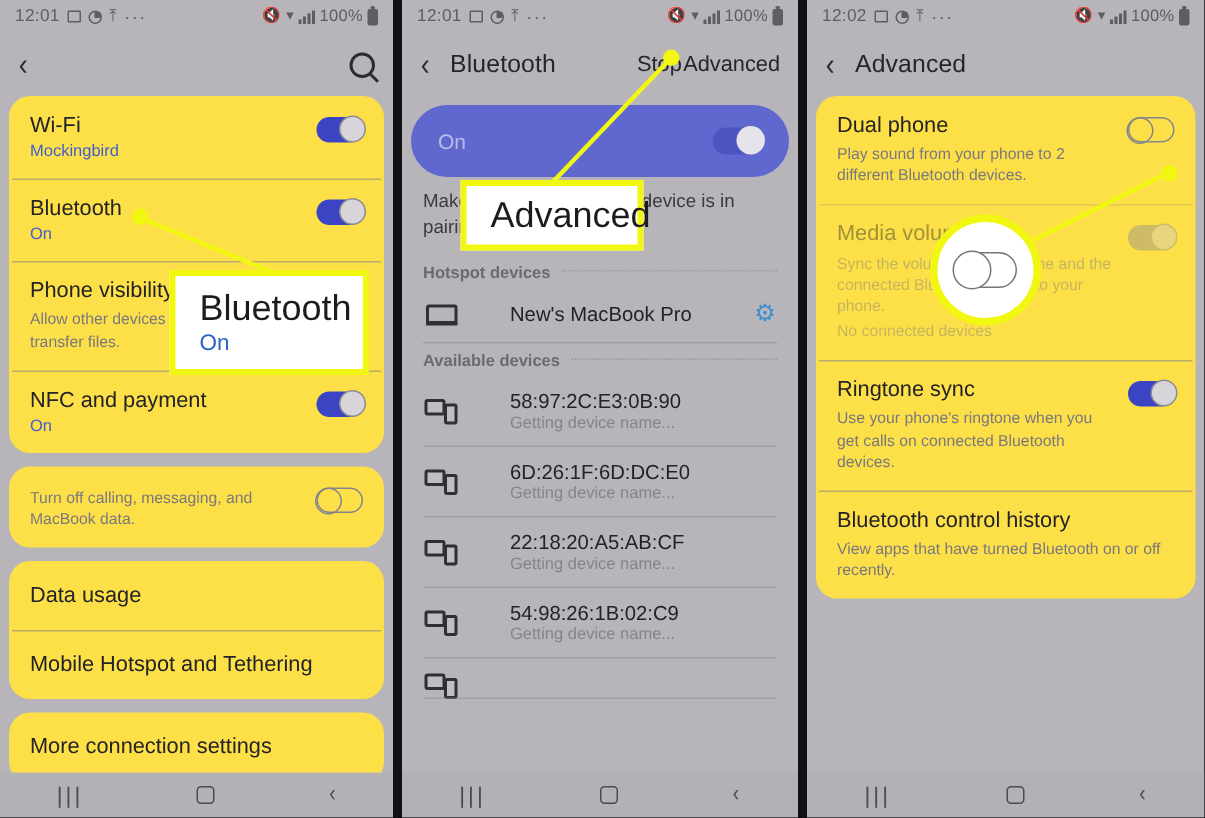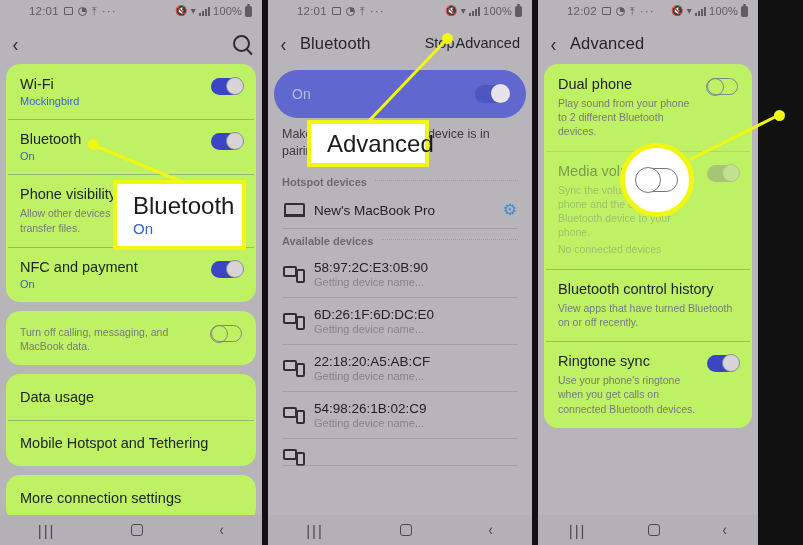--- a/index.html
+++ b/index.html
@@ -13,28 +13,27 @@
 
   .panel {
     position: relative;
     height: 545px;
     background: #b7b5b9;
     overflow: hidden;
   }
   #panel1 { width: 262px; }
   .gap { width: 6px; height: 545px; background: #111113; }
   #panel2 { width: 264px; }
-  #panel3 { width: 220px; }
+  #panel3 { width: 265px; }
 
   
   .statusbar {
     height: 22px; display: flex; align-items: center;
     padding: 0 10px; font-size: 11.5px; color: #5d5d62;
     letter-spacing: .2px;
-    margin-left: 19px;
   }
   .sb-left { display: flex; align-items: center; gap: 5px; }
   .sb-right { margin-left: auto; display: flex; align-items: center; gap: 3px; font-size: 11px; }
   .sb-ico { display:inline-block; color:#5d5d62; font-size: 10px; line-height: 1; }
   .sb-sq { width: 9px; height: 8px; border: 1.4px solid #5d5d62; border-radius: 1px; display:inline-block; }
   .sb-circ { width: 9px; height: 9px; border: 1.4px solid #5d5d62; border-radius: 50%; display:inline-block; position:relative; }
   .sb-circ:after{content:"";position:absolute;left:50%;top:0;width:4px;height:4.5px;background:#5d5d62;}
   .sb-bolt { font-size: 11px; }
   .sb-dots { letter-spacing: 1px; font-size: 12px; }
   .bars { display:inline-flex; align-items:flex-end; gap:1px; height:9px;}
@@ -61,21 +60,21 @@
   .search-ico {
     margin-left: auto; width: 17px; height: 17px; border: 2px solid #2c2c30;
     border-radius: 50%; position: relative;
   }
   .search-ico:after {
     content: ""; position: absolute; right: -5px; bottom: -3px;
     width: 7px; height: 2px; background: #2c2c30; transform: rotate(45deg);
   }
 
   
-  .card { background: #bef264; border-radius: 14px; margin: 0 6px 9px; overflow: hidden; }
+  .card { background: #fde047; border-radius: 14px; margin: 0 6px 9px; overflow: hidden; }
   .row { padding: 11px 14px 12px; display: flex; align-items: flex-start; position: relative; }
   .row + .row:before {
     content:""; position:absolute; left: 2px; right: 2px; top: 0; height:1px; background: rgba(130,128,134,.55);
   }
   .row-main { flex: 1; min-width: 0; }
   .row-title { font-size: 14.5px; color: #232327; line-height: 1.25; }
   .row-sub { font-size: 11px; color: #3f5fd0; margin-top: 2px; }
   .row-desc { font-size: 10.5px; color: #7a787f; line-height: 1.35; margin-top: 3px; }
   .row.plain { padding: 14px 14px; }
   .row.plain .row-title { font-size: 14.5px; }
@@ -107,21 +106,21 @@
     font-size: 12.5px; color: #3a3a3f; line-height: 1.35;
     padding: 8px 14px 10px; 
   }
 
   
   .sec-head { display: flex; align-items: center; gap: 8px; padding: 6px 14px 4px; }
   .sec-head .txt { font-size: 11px; color: #6c6a71; font-weight: bold; white-space: nowrap; }
   .sec-head .rule { flex: 1; border-bottom: 1.5px dotted #9a989f; margin-bottom: 2px; }
 
   
-  .dev-row { display: flex; align-items: center; padding: 9px 14px 10px; position: relative; gap: 8px; }
+  .dev-row { display: flex; align-items: center; padding: 9px 14px 10px; position: relative; gap: 34px; }
   .dev-row:after { content:""; position:absolute; left:14px; right:14px; bottom:0; height:1px; background: rgba(135,133,139,.45); }
   .dev-ico { width: 24px; flex: 0 0 24px; display:flex; align-items:center; justify-content:center; }
   .laptop { width: 21px; height: 14px; border: 2px solid #2f2f34; border-radius: 2px 2px 0 0; border-bottom-width: 3px; }
   .twodev { position: relative; width: 22px; height: 18px; }
   .twodev .a { position:absolute; left:0; top:1px; width:14px; height:11px; border:2px solid #2f2f34; border-radius:2px; background:#c0bec2;}
   .twodev .b { position:absolute; right:0; bottom:0; width:9px; height:14px; border:2px solid #2f2f34; border-radius:2px; background:#c0bec2;}
   .dev-main { flex: 1; min-width: 0; }
   .dev-name { font-size: 13.5px; color: #232327; }
   .dev-stat { font-size: 11px; color: #86848b; margin-top: 1px; }
   .gear {
@@ -440,33 +439,33 @@
           <div class="row-desc">Sync the volume of your phone and the connected Bluetooth device to your phone.</div>
           <div class="row-desc">No connected devices</div>
         </div>
         <div class="toggle disabled-on">
             <span class="knob"></span>
           </div>
       </div>
 
       <div class="row">
         <div class="row-main">
+          <div class="row-title">Ringtone sync</div>
+          <div class="row-desc">Use your phone's ringtone when you get calls on connected Bluetooth devices.</div>
+        </div>
+        <div class="toggle on">
+            <span class="knob"></span>
+          </div>
+      </div>
+
+      <div class="row">
+        <div class="row-main">
           <div class="row-title">Bluetooth control history</div>
           <div class="row-desc">View apps that have turned Bluetooth on or off recently.</div>
         </div>
-      </div>
-
-      <div class="row">
-        <div class="row-main">
-          <div class="row-title">Ringtone sync</div>
-          <div class="row-desc">Use your phone's ringtone when you get calls on connected Bluetooth devices.</div>
-        </div>
-        <div class="toggle on">
-            <span class="knob"></span>
-          </div>
       </div>
     </div>
 
     <div class="navbar">
       <span class="nav-recent">|||</span>
       <span class="nav-home"></span>
       <span class="nav-back">‹</span>
     </div>
   </div>
 

